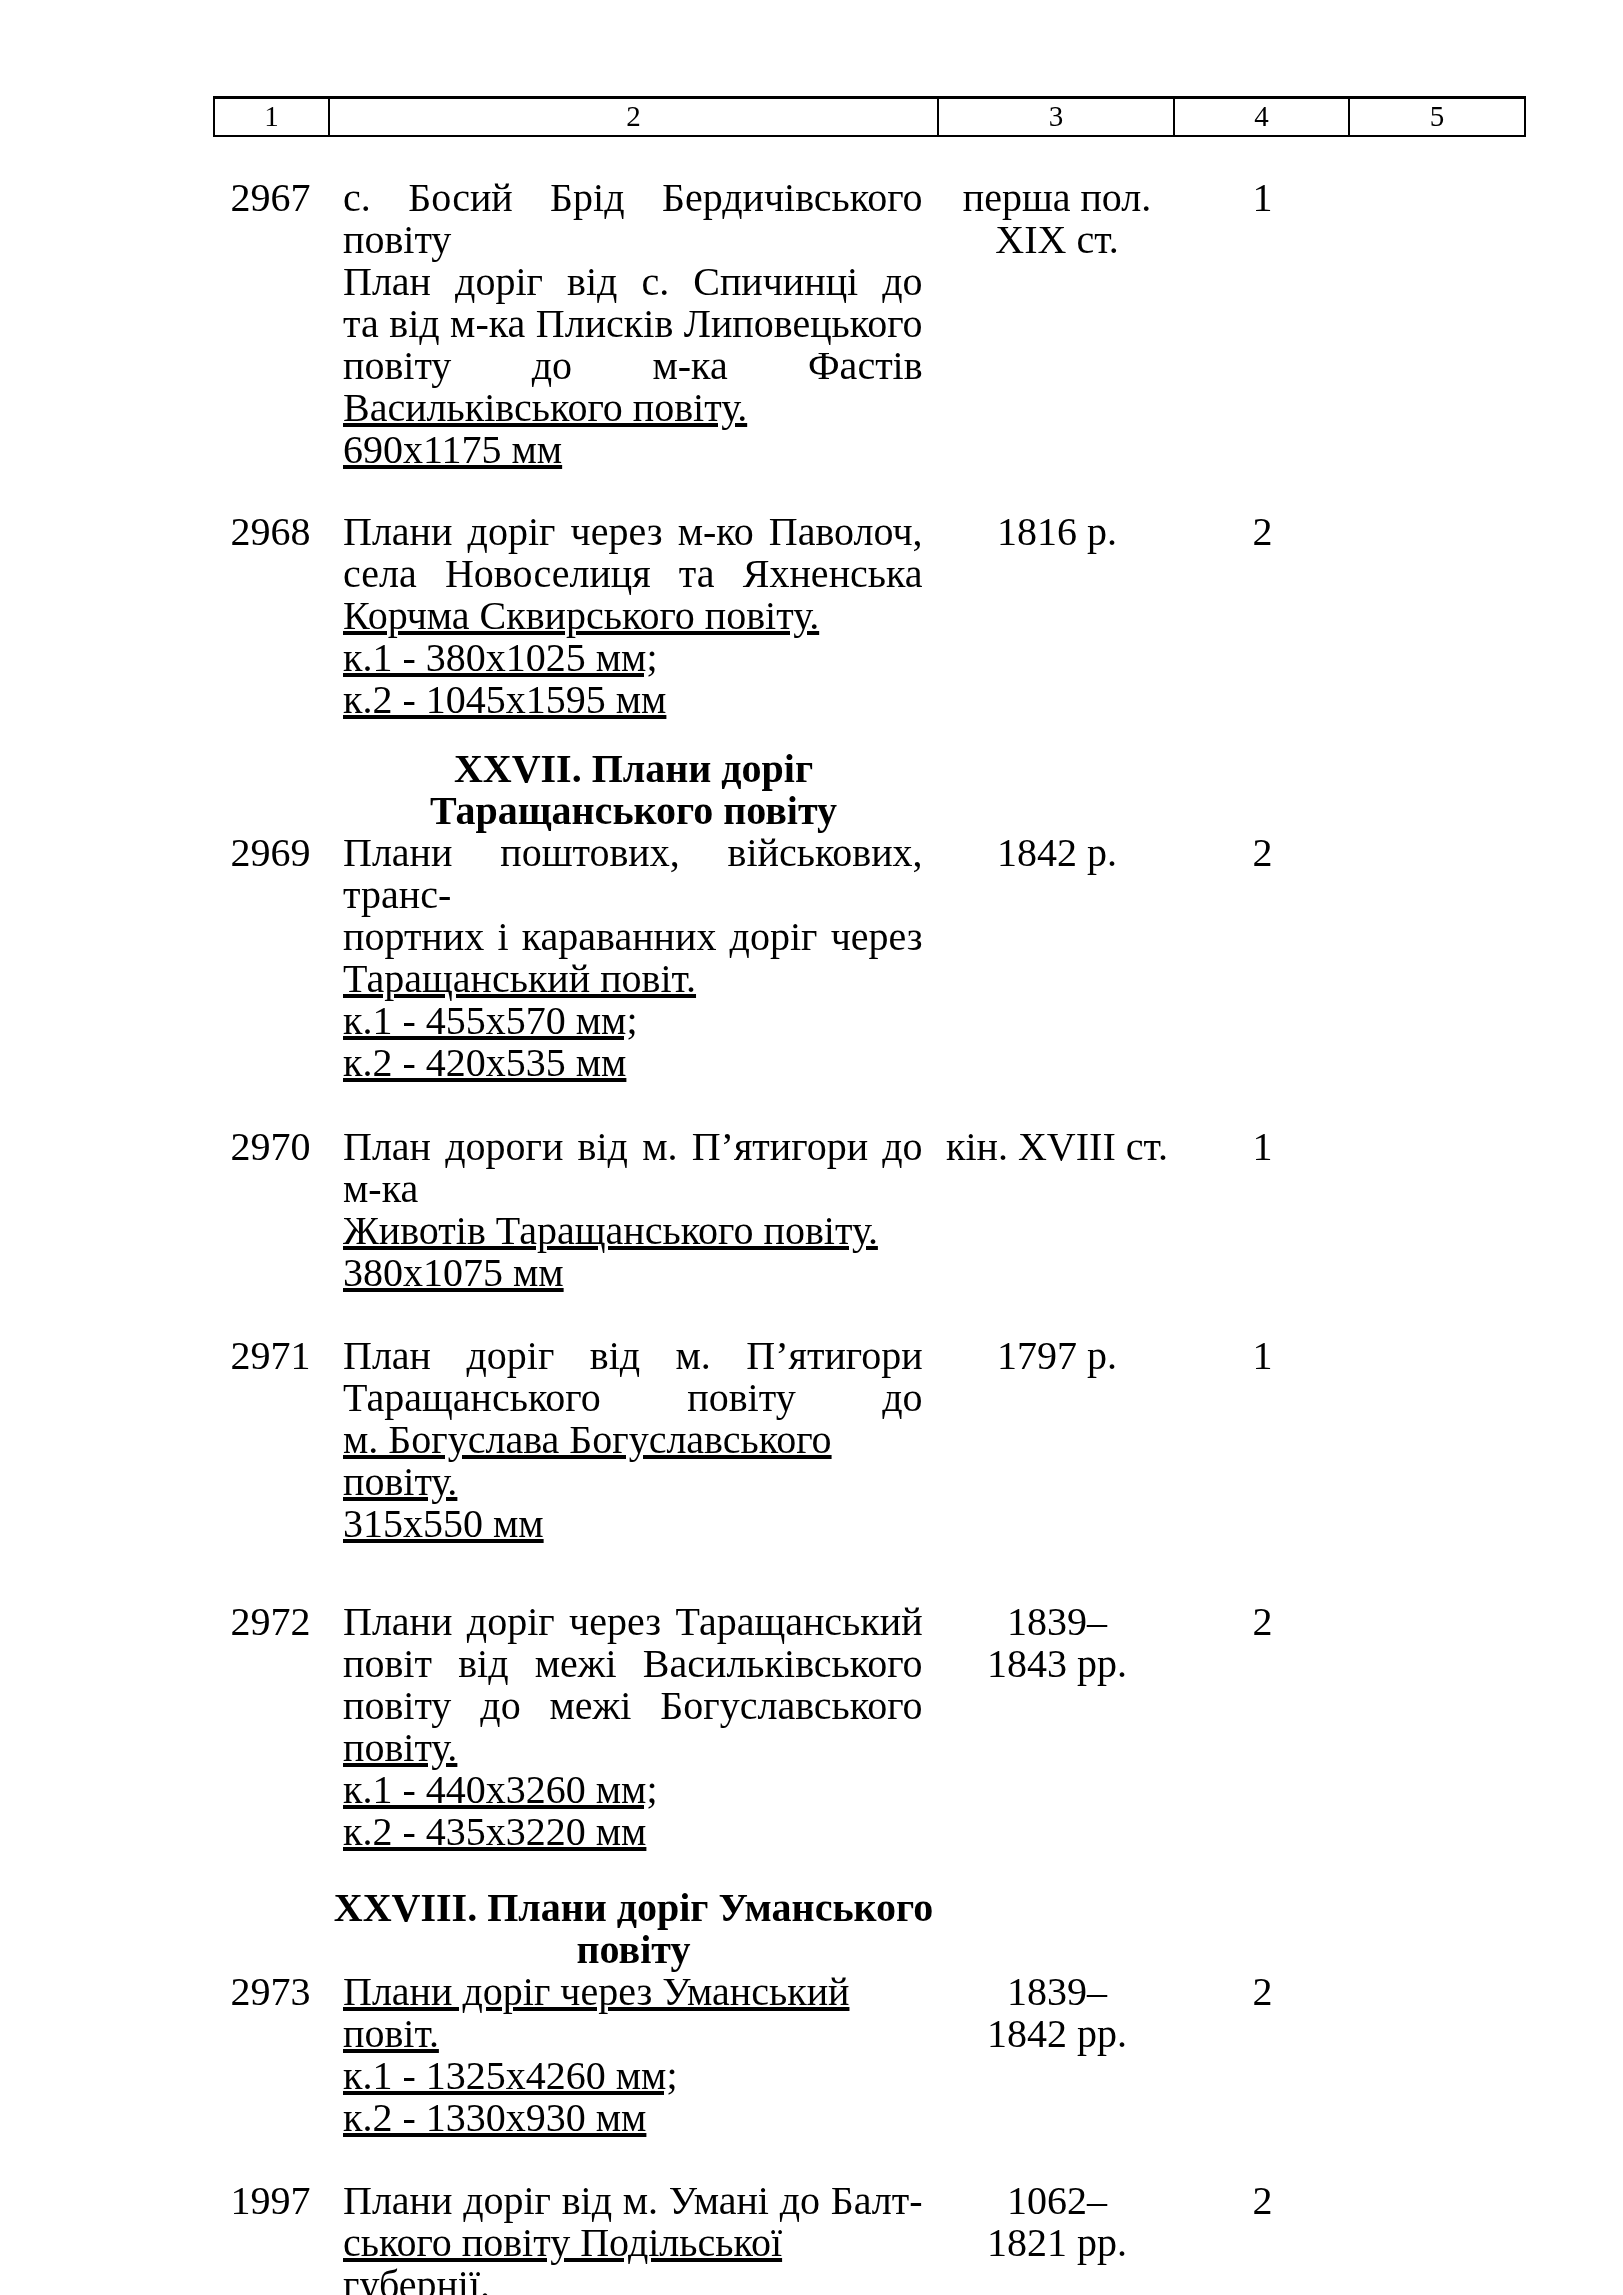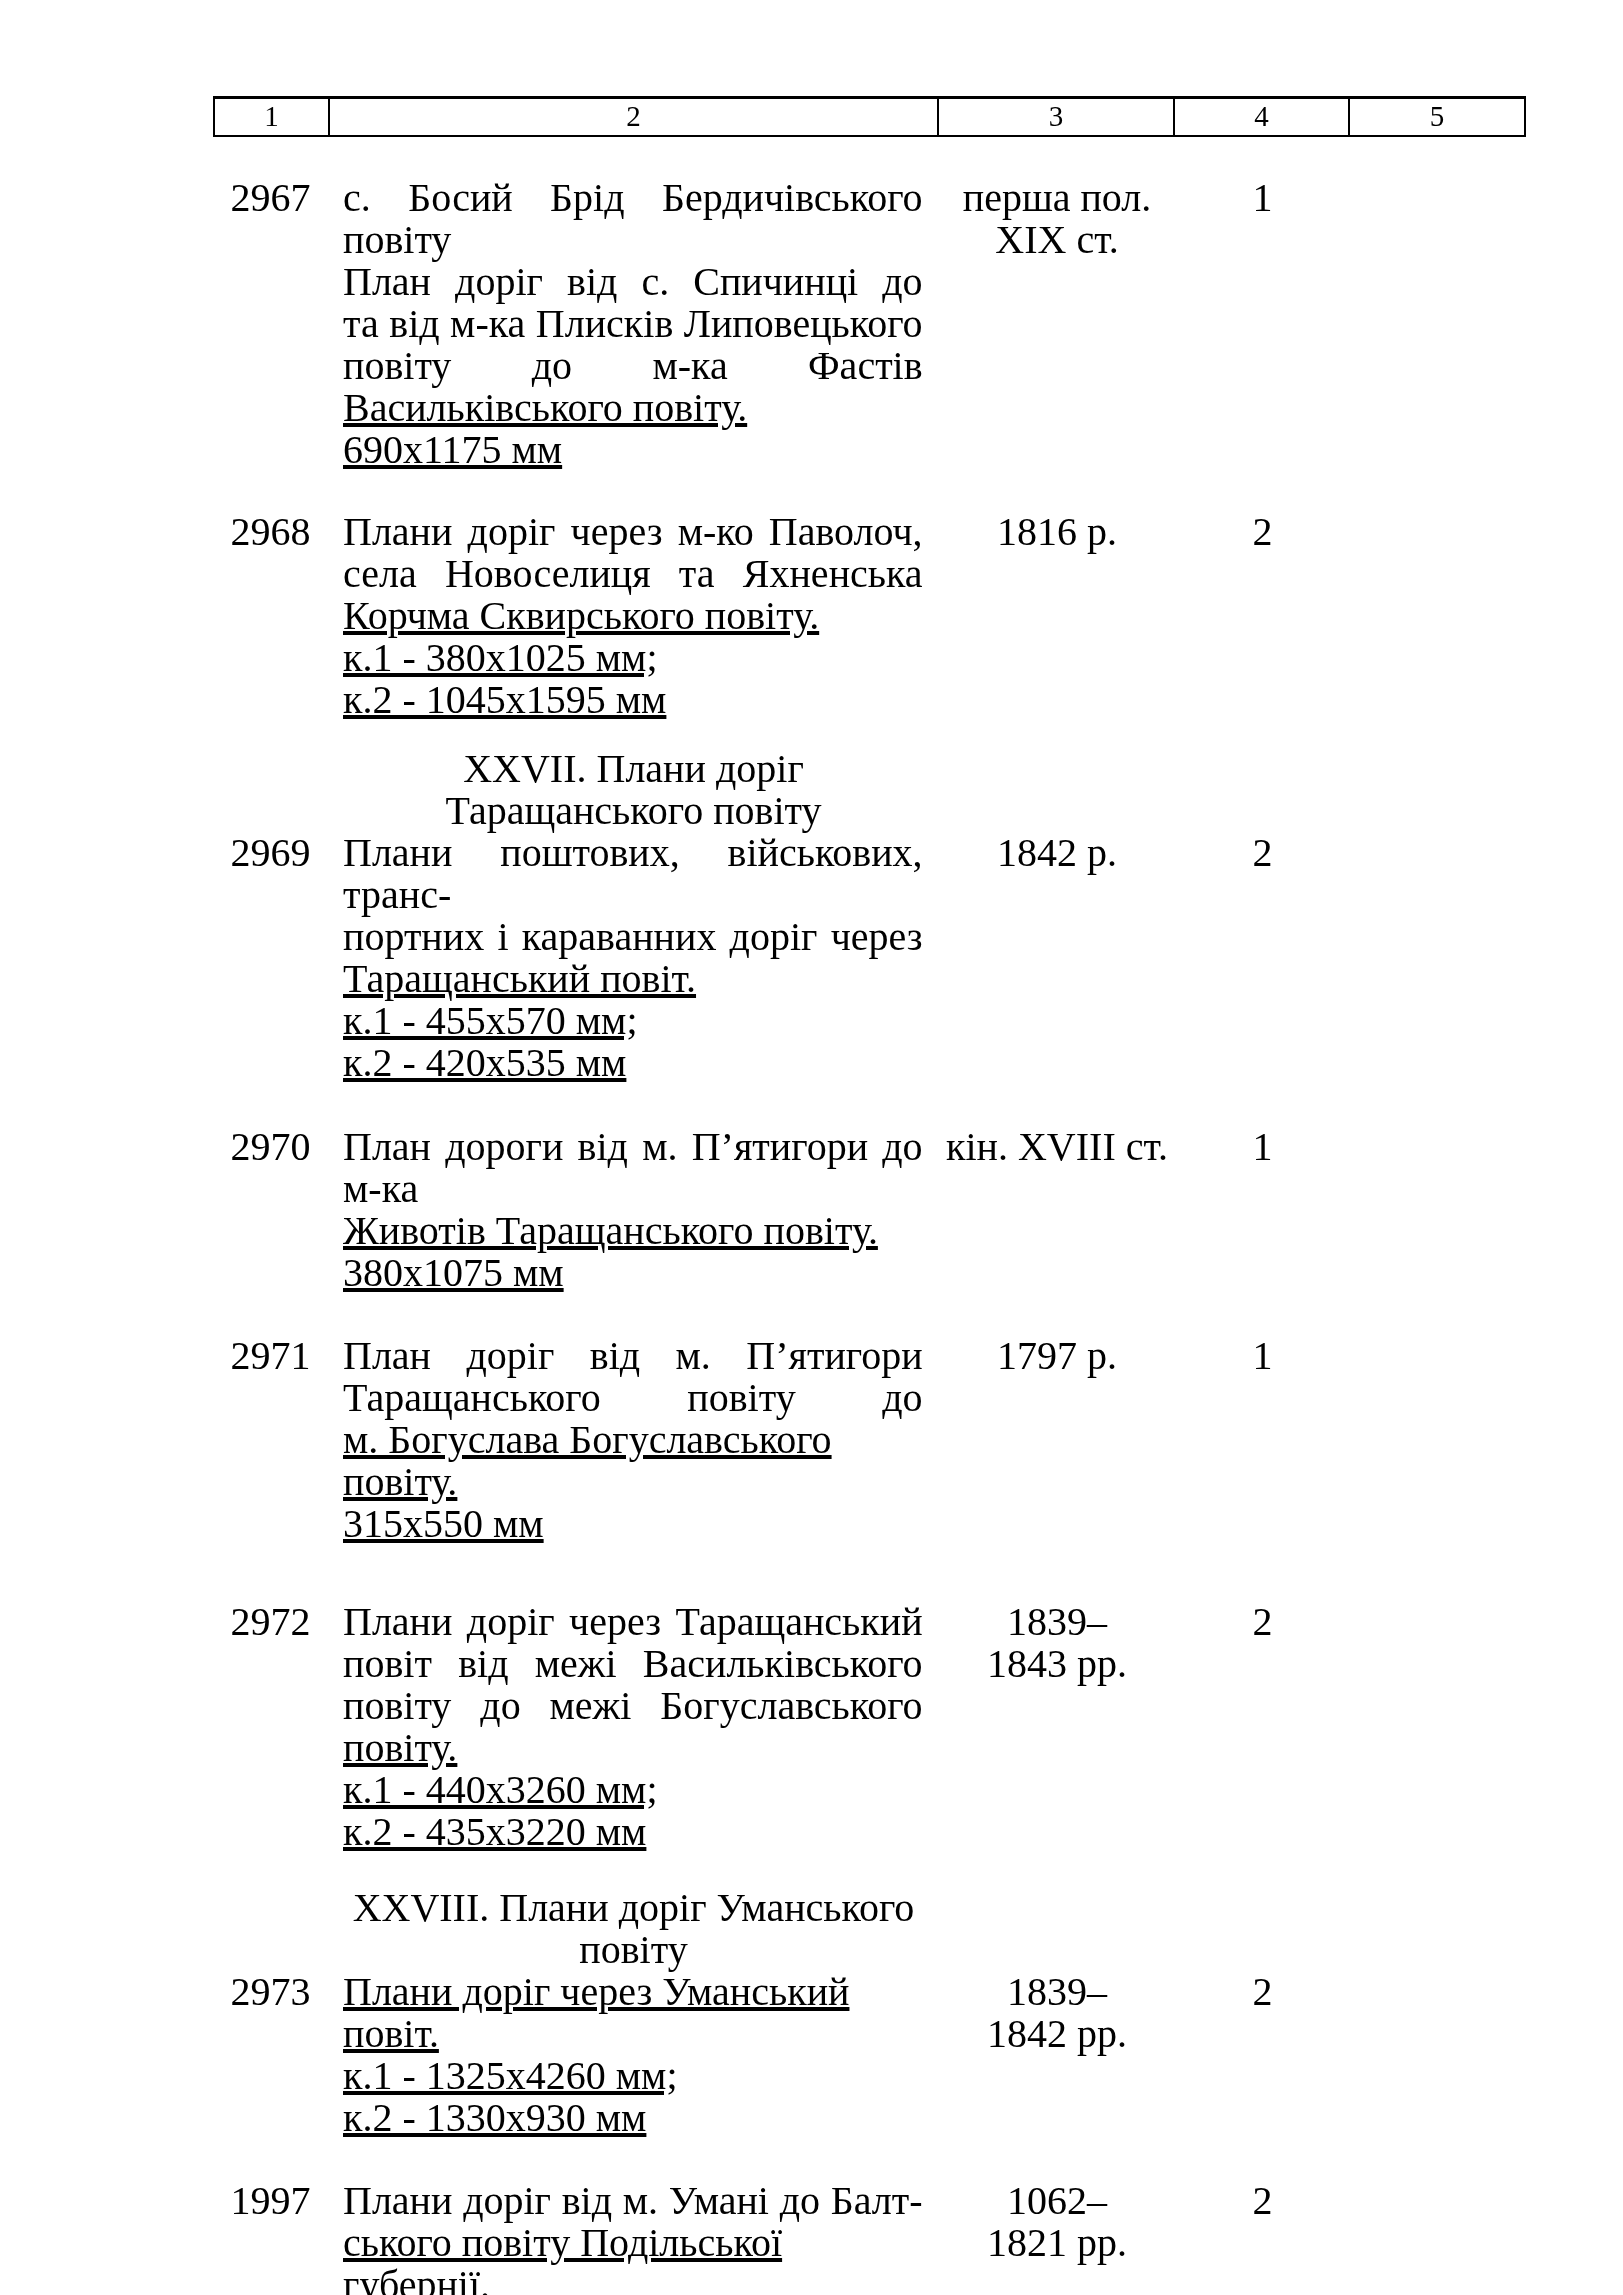--- a/index.html
+++ b/index.html
@@ -27,21 +27,21 @@
   
   .content{position:absolute;left:213px;top:0;width:1313px;}
   .row{display:grid;grid-template-columns:115px 611px 236px 175px 175px;}
   .num,.desc,.date,.cnt,.c5,.h{font-size:40px;line-height:42px;}
   .num{text-align:center;}
   .desc{padding:0 16.4px 0 15px;}
   .desc .jl{text-align:justify;text-align-last:justify;}
   .desc .ln{text-align:left;text-decoration:underline;}
   .date{text-align:center;}
   .cnt{text-align:center;}
-  .h{grid-column:2;font-weight:normal;text-align:center;}
+  .h{grid-column:2;font-weight:bold;text-align:center;}
   
   .m0{margin-top:177px}
   .m1{margin-top:40px}
   .m2{margin-top:27px}
   .m3{margin-top:0}
   .m4{margin-top:42px}
   .m5{margin-top:41px}
   .m6{margin-top:56px}
   .m7{margin-top:34px}
   .m8{margin-top:0}

